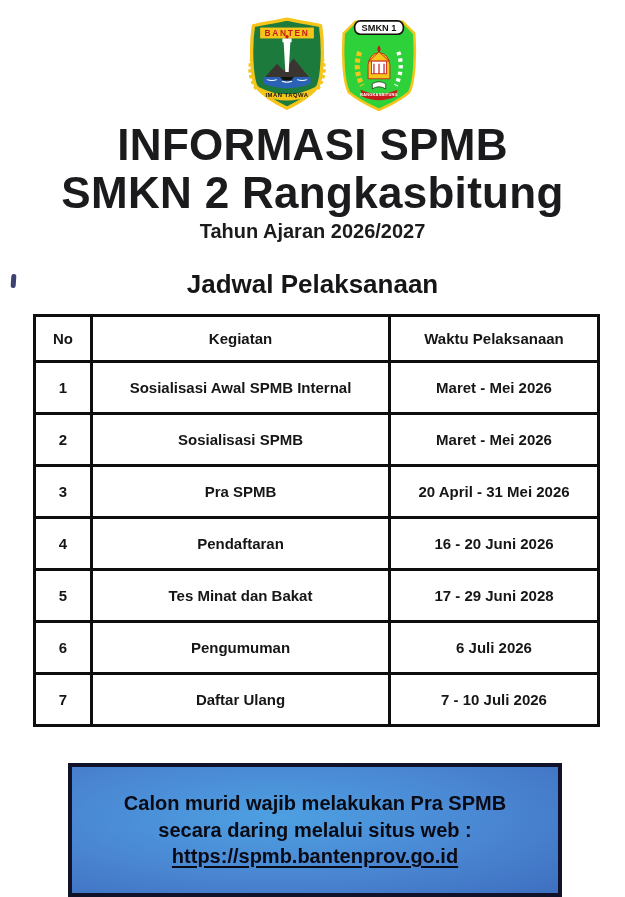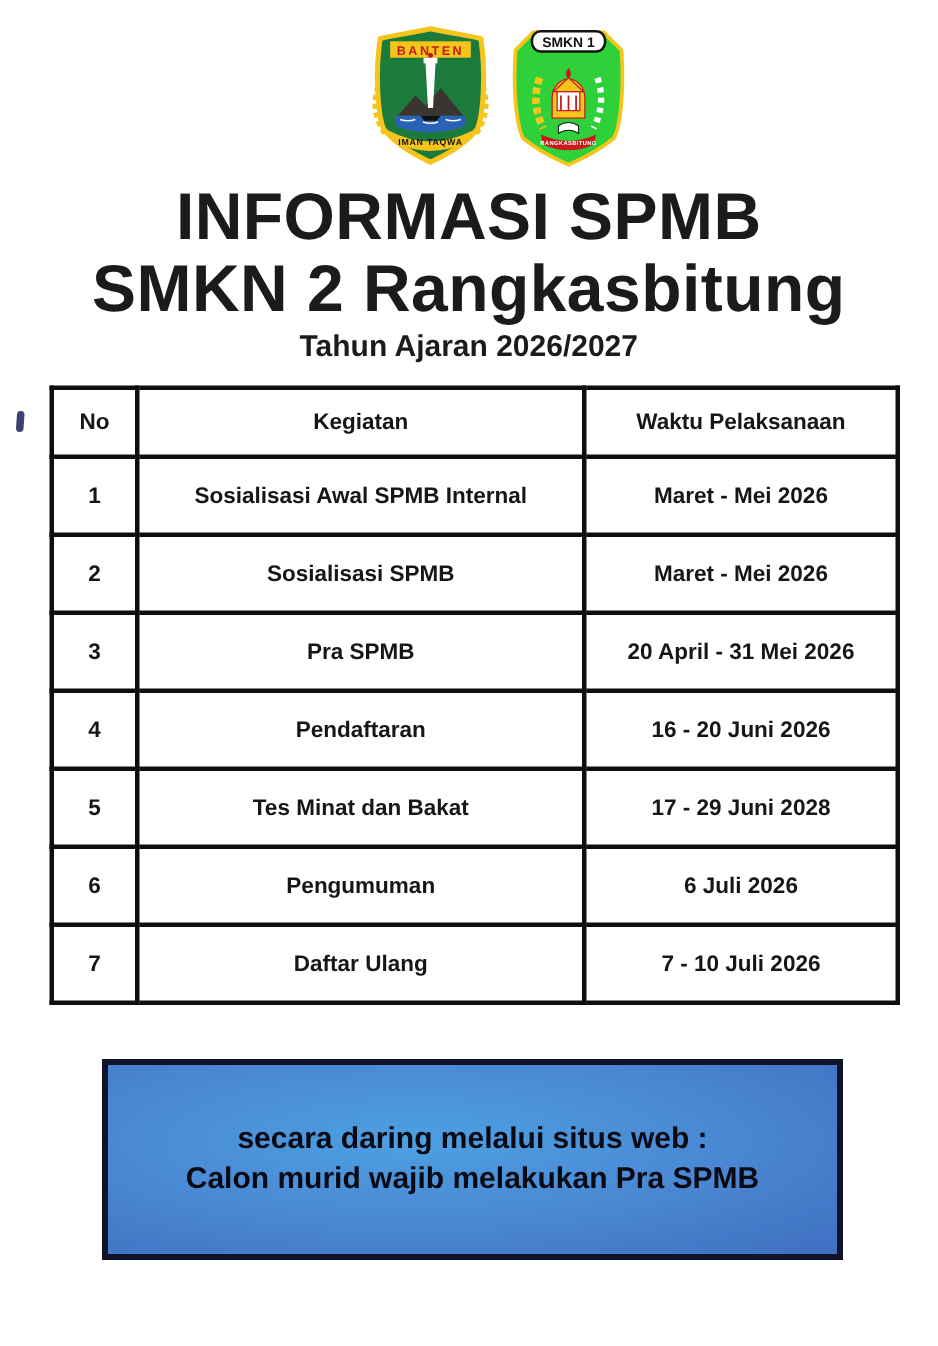--- a/index.html
+++ b/index.html
@@ -107,20 +107,21 @@
     </svg>
 
   </div>
 
   <div class="title-block">
     <div class="title-main">INFORMASI SPMB</div>
     <div class="title-main">SMKN 2 Rangkasbitung</div>
     <div class="title-sub">Tahun Ajaran 2026/2027</div>
   </div>
 
+  <div class="section-heading">Jadwal Pelaksanaan</div>
 
   <div class="stray-mark"></div>
 
   <table class="schedule">
     <thead>
       <tr>
         <th class="col-no">No</th>
         <th class="col-keg">Kegiatan</th>
         <th class="col-waktu">Waktu Pelaksanaan</th>
       </tr>
@@ -158,17 +159,18 @@
       </tr>
       <tr>
         <td>7</td>
         <td>Daftar Ulang</td>
         <td>7 - 10 Juli 2026</td>
       </tr>
     </tbody>
   </table>
 
   <div class="notice">
+    <div>Calon murid wajib melakukan Pra SPMB</div>
     <div>secara daring melalui situs web :</div>
-    <div>Calon murid wajib melakukan Pra SPMB</div>
+    <a class="notice-link" href="#">https://spmb.bantenprov.go.id</a>
   </div>
 
 </div>
 
 </body></html>

